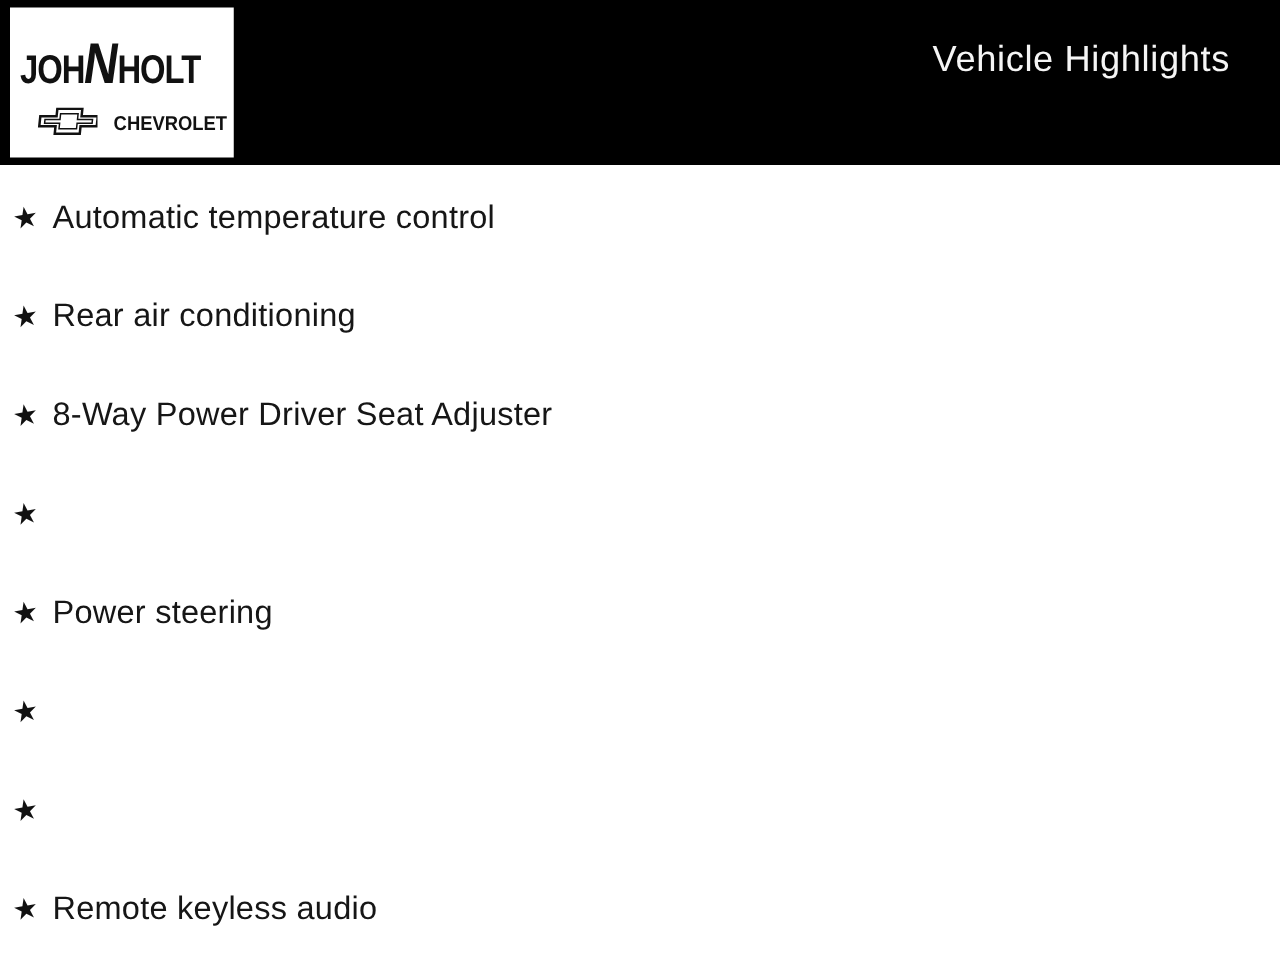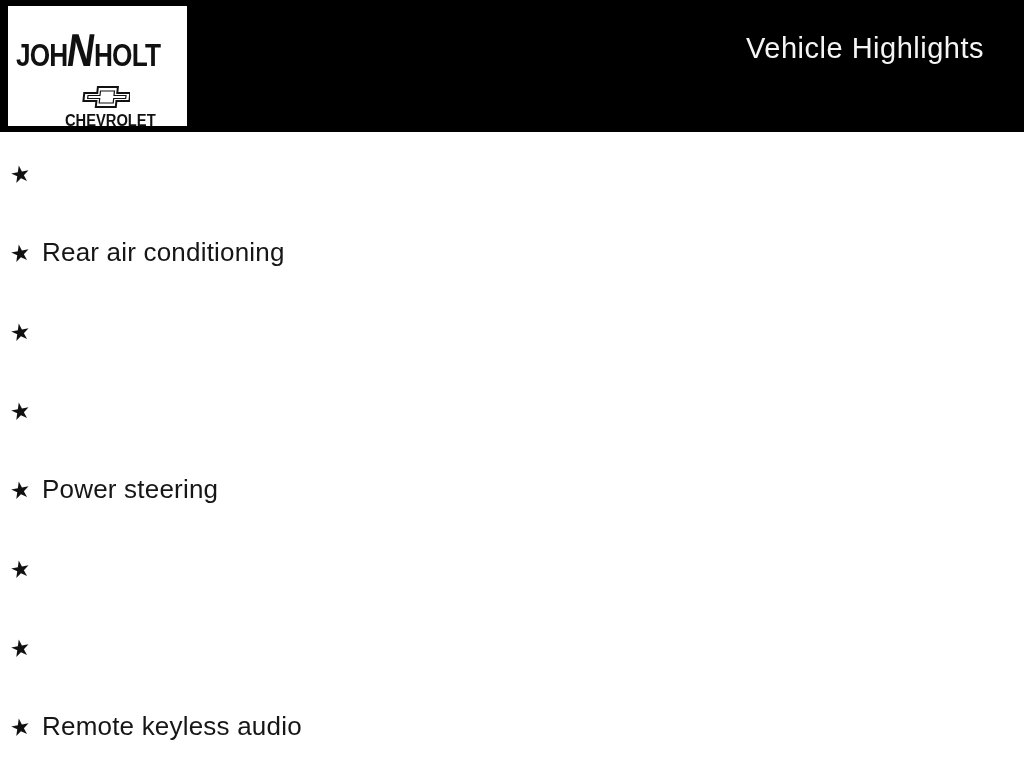--- a/index.html
+++ b/index.html
@@ -62,21 +62,20 @@
     vertical-align: baseline;
   }
   .logo-bottom-row {
     position: absolute;
     left: 22px;
     right: 5px;
     top: 80px;
     display: flex;
     align-items: center;
     justify-content: space-between;
-    flex-direction: column;
   }
   .bowtie { flex: 0 0 auto; }
   .logo-brand {
     color: #111111;
     font-weight: bold;
     font-size: 16px;
     letter-spacing: 0px;
     transform: scaleX(0.92);
     transform-origin: right center;
   }
@@ -126,27 +125,29 @@
       </span>
       <span class="logo-brand">CHEVROLET</span>
     </div>
   </div>
   <div class="header-title">Vehicle Highlights</div>
 </div>
 
 <div class="feature-list">
   <div class="feature-item">
     <span class="star-bullet">★</span>
+    <span class="feature-label">Automatic temperature control</span>
   </div>
   <div class="feature-item">
     <span class="star-bullet">★</span>
     <span class="feature-label">Rear air conditioning</span>
   </div>
   <div class="feature-item">
     <span class="star-bullet">★</span>
+    <span class="feature-label">8-Way Power Driver Seat Adjuster</span>
   </div>
   <div class="feature-item">
     <span class="star-bullet">★</span>
   </div>
   <div class="feature-item">
     <span class="star-bullet">★</span>
     <span class="feature-label">Power steering</span>
   </div>
   <div class="feature-item">
     <span class="star-bullet">★</span>

